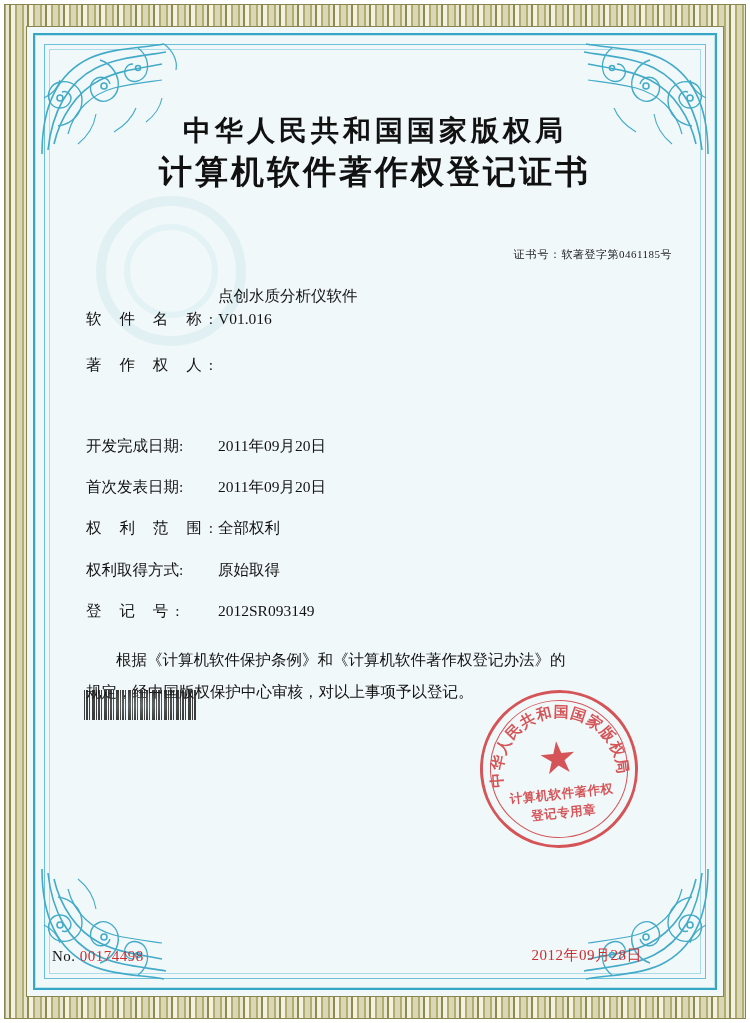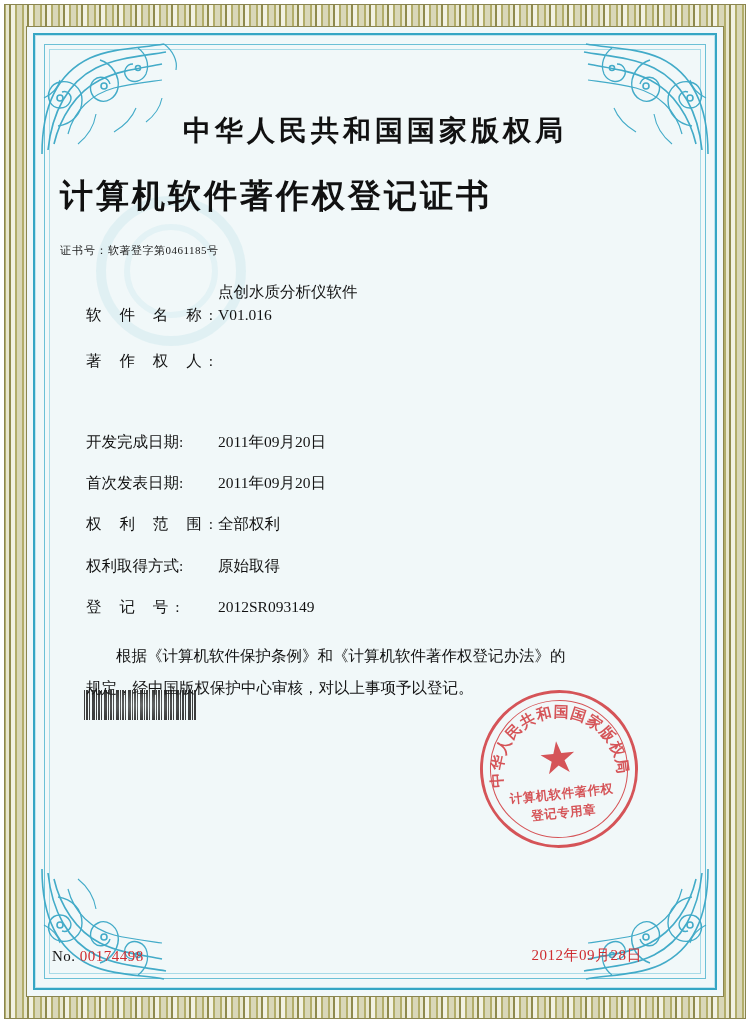--- a/index.html
+++ b/index.html
@@ -109,31 +109,31 @@
   .title-1 {
     text-align: center;
     font-size: 28px;
     letter-spacing: 4px;
     color: #111;
     font-weight: bold;
     margin-top: 52px;
     font-family: "Liberation Serif", serif;
   }
   .title-2 {
+    text-align: center;
     font-size: 33px;
     letter-spacing: 3px;
     color: #111;
     font-weight: bold;
-    margin-top: 24px;
   }
   .cert-no {
-    text-align: left;
+    text-align: right;
     font-size: 11px;
     color: #1a1a1a;
-    margin-top: 24px;
+    margin-top: 52px;
     padding-right: 18px;
     letter-spacing: .5px;
   }
   .cert-no .lbl { letter-spacing: 1px; }
 
   .fields {
     margin-top: 22px;
     padding-left: 26px;
   }
   .field-row {

